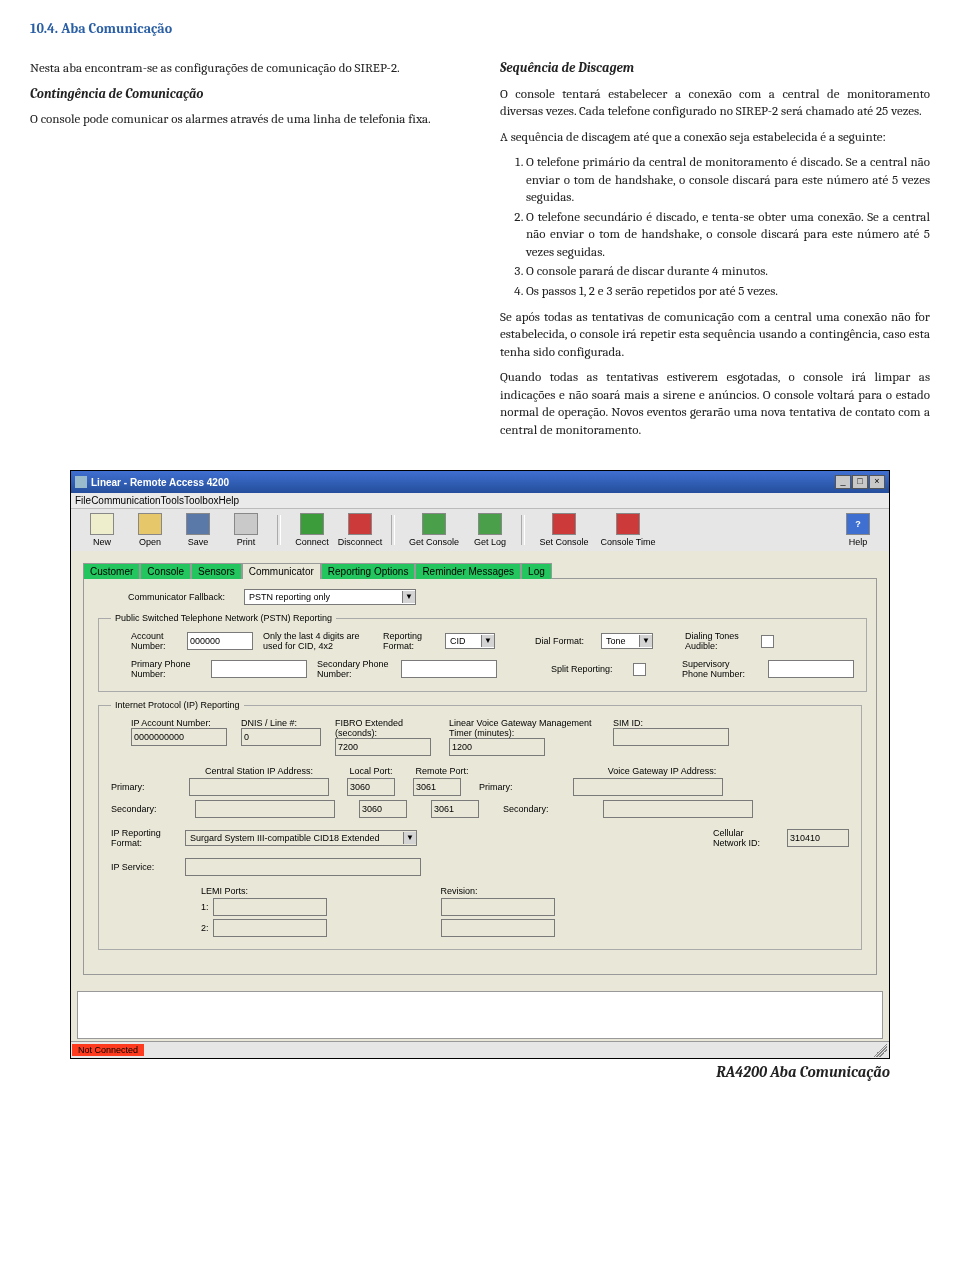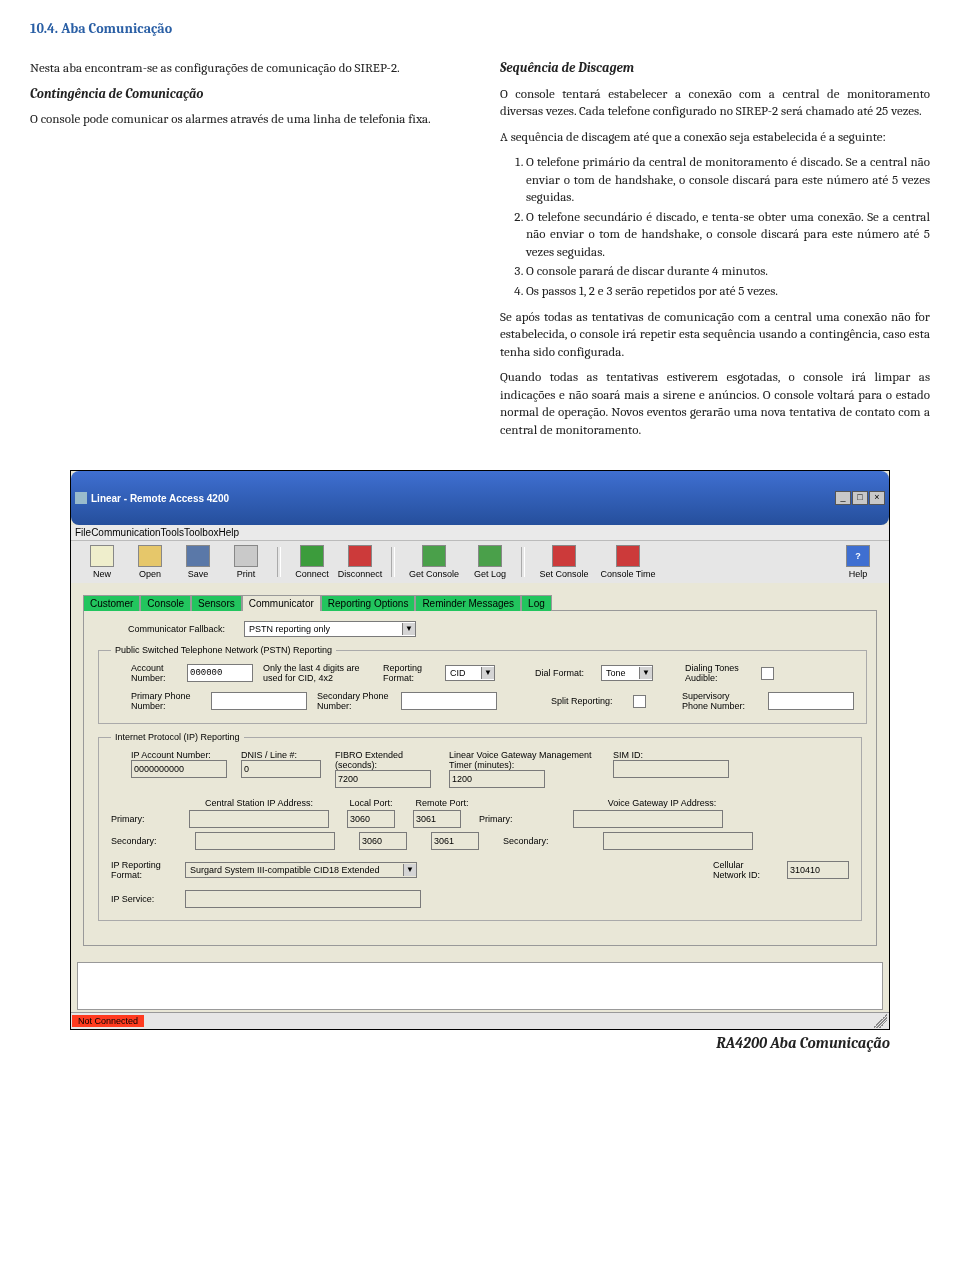--- a/index.html
+++ b/index.html
@@ -58,23 +58,22 @@
     font-size: 10px;
     color: #000;
   }
   
   .titlebar {
     display: flex;
     align-items: center;
     background: linear-gradient(#3f6fd1, #254f9c);
     color: #fff;
     height: 22px;
-    padding: 16px 4px;
+    padding: 0 4px;
     font-size: 10px;
-    border-radius: 8px;
   }
   .titlebar .t-icon {
     width: 12px; height: 12px; background: #9bc; margin-right: 4px;
   }
   .titlebar .t-title { flex: 1; font-weight: bold; }
   .titlebar .winbtns { display:flex; gap:1px;}
   .titlebar .winbtn {
     width:14px; height:12px; background:#c8c8c8; border:1px solid #555;
     font-size:9px; text-align:center; line-height:10px; color:#000;
   }
@@ -326,21 +325,21 @@
         <div class="select-wrap" style="width:170px">
           <span class="sval">PSTN reporting only</span>
           <span class="sarrow">▼</span>
         </div>
       </div>
 
       <fieldset class="group">
         <legend>Public Switched Telephone Network (PSTN) Reporting</legend>
         <div style="display:flex; gap:10px; align-items:center; margin-left:20px;">
           <label style="width:46px">Account Number:</label>
-          <input class="input" style="width: 60px; font-family: Liberation Mono, monospace;" value="000000">
+          <input class="input" style="width: 60px;" value="000000">
           <span style="width:110px">Only the last 4 digits are used for CID, 4x2</span>
           <label style="width:52px">Reporting Format:</label>
           <div class="select-wrap" style="width:48px">
             <span class="sval">CID</span>
                 <span class="sarrow">▼</span>
           </div>
           <span style="width:20px"></span>
           <label style="width:56px">Dial Format:</label>
           <div class="select-wrap" style="width:50px">
             <span class="sval">Tone</span>
@@ -425,20 +424,38 @@
           <span style="flex:1"></span>
           <label style="width:60px">Cellular Network ID:</label>
           <input class="input disabled" style="width: 56px;" value="310410">
         </div>
 
         <div style="display:flex; gap:14px; align-items:center; margin-top:10px;">
           <label style="width:60px">IP Service:</label>
           <input class="input disabled" style="width: 230px;">
         </div>
 
+        <div style="display:flex; gap:14px; align-items:flex-start; margin-top:10px; margin-left:90px;">
+          <div>
+            <div>LEMI Ports:</div>
+            <div style="display:flex; gap:4px; align-items:center; margin-top:2px;">
+              <span>1:</span>
+              <input class="input disabled" style="width: 108px;">
+            </div>
+            <div style="display:flex; gap:4px; align-items:center; margin-top:3px;">
+              <span>2:</span>
+              <input class="input disabled" style="width: 108px;">
+            </div>
+          </div>
+          <div style="margin-left:100px;">
+            <div>Revision:</div>
+            <input class="input disabled" style="width: 108px; margin-top: 2px;">
+            <input class="input disabled" style="width: 108px; margin-top: 3px; display: block;">
+          </div>
+        </div>
       </fieldset>
 
     </div>
   </div>
 
   <div class="greyarea"></div>
 
   <div class="statusbar">
     <span class="nc">Not Connected</span>
     <span class="flex"></span>

